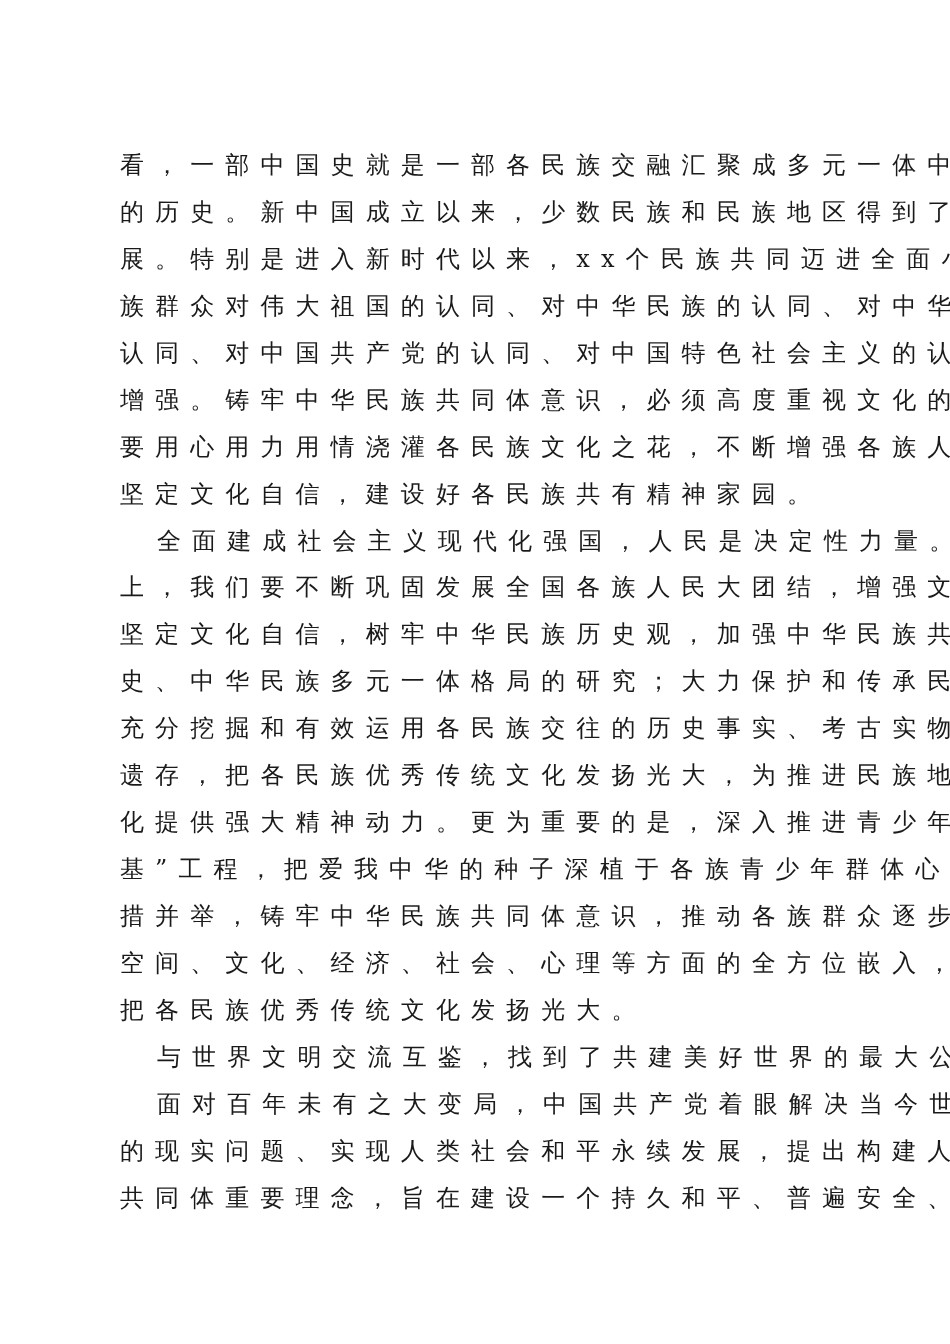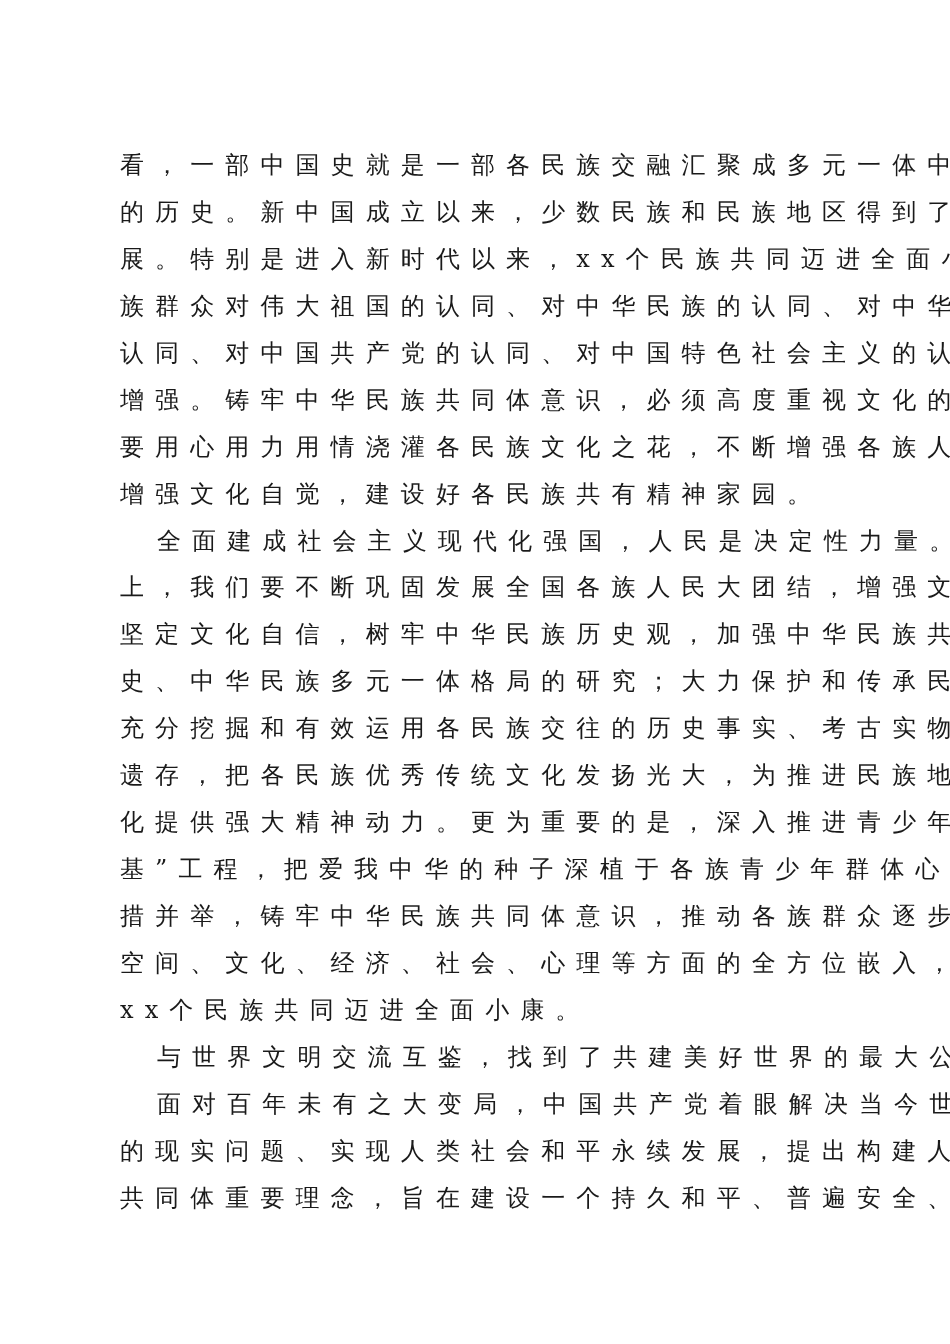--- a/index.html
+++ b/index.html
@@ -48,35 +48,35 @@
   <div class="content">
 
     <div>
       <span class="line">看，一部中国史就是一部各民族交融汇聚成多元一体中华民族</span>
       <span class="line">的历史。新中国成立以来，少数民族和民族地区得到了很大发</span>
       <span class="line">展。特别是进入新时代以来，xx个民族共同迈进全面小康，各</span>
       <span class="line">族群众对伟大祖国的认同、对中华民族的认同、对中华文化的</span>
       <span class="line">认同、对中国共产党的认同、对中国特色社会主义的认同不断</span>
       <span class="line">增强。铸牢中华民族共同体意识，必须高度重视文化的作用，</span>
       <span class="line">要用心用力用情浇灌各民族文化之花，不断增强各族人民对中</span>
-      <span class="line">增强文化自觉，建设好各民族共有精神家园。</span>
+      <span class="line">坚定文化自信，建设好各民族共有精神家园。</span>
     </div>
 
     <div>
       <span class="line indent">全面建成社会主义现代化强国，人民是决定性力量。新征程</span>
       <span class="line">上，我们要不断巩固发展全国各族人民大团结，增强文化自觉，</span>
       <span class="line">坚定文化自信，树牢中华民族历史观，加强中华民族共同体历</span>
       <span class="line">史、中华民族多元一体格局的研究；大力保护和传承民族文化，</span>
       <span class="line">充分挖掘和有效运用各民族交往的历史事实、考古实物、文化</span>
       <span class="line">遗存，把各民族优秀传统文化发扬光大，为推进民族地区现代</span>
       <span class="line">化提供强大精神动力。更为重要的是，深入推进青少年“筑</span>
       <span class="line">基”工程，把爱我中华的种子深植于各族青少年群体心田；多</span>
       <span class="line">措并举，铸牢中华民族共同体意识，推动各族群众逐步实现在</span>
       <span class="line">空间、文化、经济、社会、心理等方面的全方位嵌入，让中华</span>
-      <span class="line">xx个民族共同迈进全面小康。</span>
+      <span class="line">把各民族优秀传统文化发扬光大。</span>
     </div>
 
     <div>
       <span class="line indent">与世界文明交流互鉴，找到了共建美好世界的最大公约数</span>
     </div>
 
     <div>
       <span class="line indent">面对百年未有之大变局，中国共产党着眼解决当今世界面临</span>
       <span class="line">的现实问题、实现人类社会和平永续发展，提出构建人类命运</span>
       <span class="line">共同体重要理念，旨在建设一个持久和平、普遍安全、共同繁</span>

